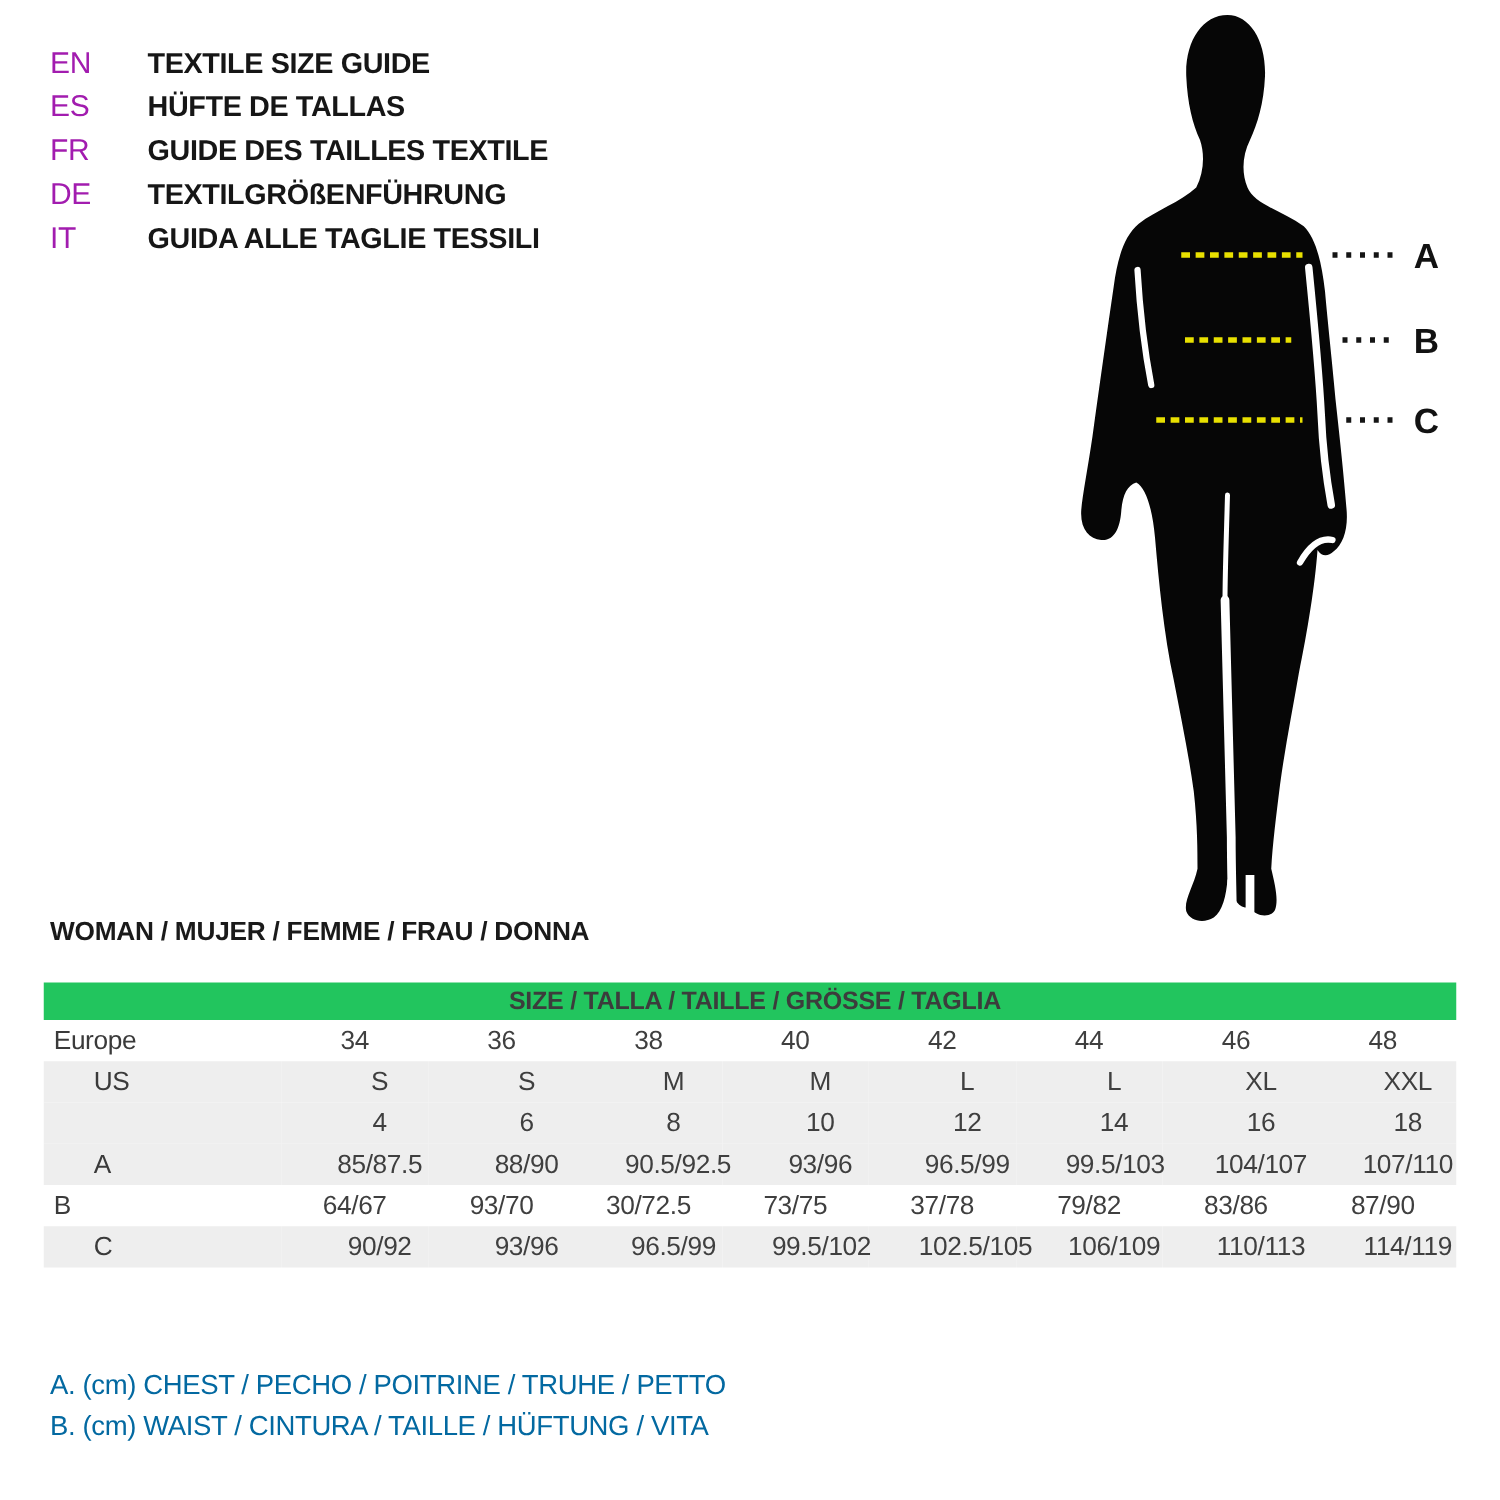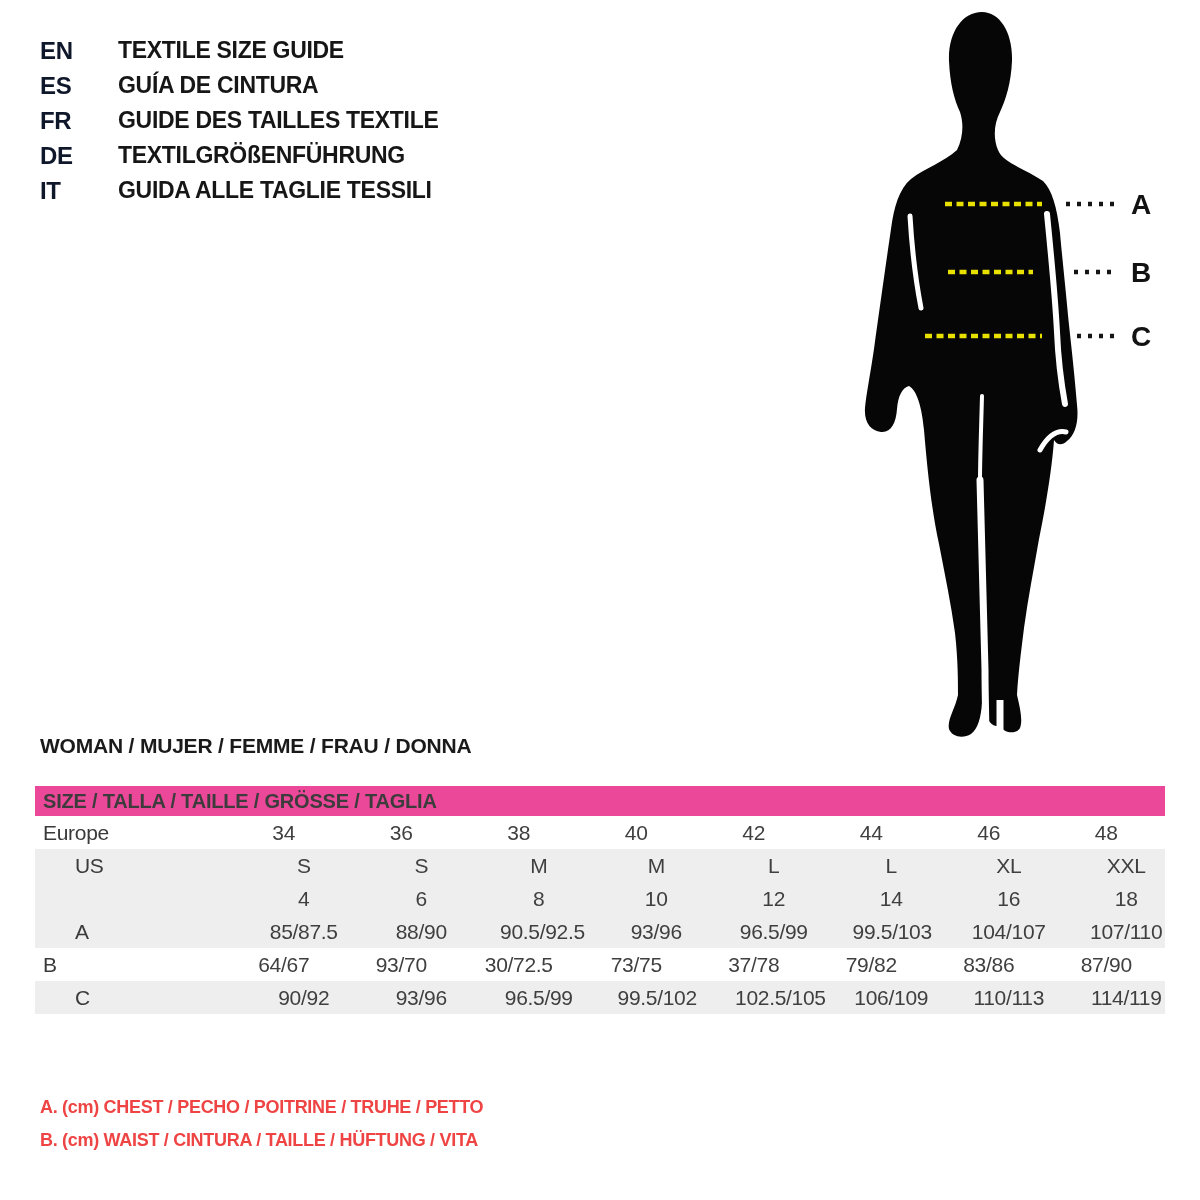--- a/index.html
+++ b/index.html
@@ -10,66 +10,66 @@
     width:1200px;height:1200px;
     background:#ffffff;
     font-family:"Liberation Sans","DejaVu Sans",sans-serif;
     color:#1c1c1c;
     overflow:hidden;
   }
 
   
   .lang-block{position:absolute;left:40px;top:33px;}
   .lang-row{display:flex;height:35px;align-items:center;}
-  .lang-code{width:78px;font-size:24px;font-weight:bold;letter-spacing:-0.3px;color:#0f172a;}
+  .lang-code{width:78px;font-size:24px;font-weight:normal;letter-spacing:-0.3px;color:#a21caf;}
   .lang-title{font-size:23px;font-weight:bold;letter-spacing:-0.3px;color:#161616;white-space:nowrap;}
 
   
   .figure{position:absolute;left:850px;top:0;width:350px;height:760px;}
   .marker-label{font-family:"Liberation Sans","DejaVu Sans",sans-serif;font-size:28px;font-weight:bold;fill:#121212;}
 
   
   .section-title{position:absolute;left:40px;top:734px;font-size:21px;font-weight:bold;letter-spacing:-0.2px;color:#1a1a1a;white-space:nowrap;}
 
   
   .size-table{
     position:absolute;left:35px;top:786px;width:1130px;
     border-collapse:collapse;table-layout:fixed;
   }
   .size-table col.label-col{width:190px;}
   .size-table th{
-    background:#ec4899;height:30px;
+    background:#22c55e;height:30px;
     font-size:20px;font-weight:bold;color:#3c3c3c;
-    text-align:left;padding:0 0 0 8px;letter-spacing:-0.2px;
+    text-align:center;padding:0 0 0 8px;letter-spacing:-0.2px;
   }
   .size-table td{
     height:33px;font-size:21px;color:#3f3f3f;
     text-align:center;padding:0;vertical-align:middle;
     letter-spacing:-0.3px;
   }
   .size-table td.row-label{text-align:left;padding-left:8px;color:#3a3a3a;}
   .size-table tr.shaded td{background:#eeeeee;padding-left:40px;}
 
   
   .legend{position:absolute;left:40px;top:1091px;}
-  .legend-line{font-size:18px;font-weight:bold;letter-spacing:-0.3px;color:#ef4444;line-height:33px;white-space:nowrap;}
+  .legend-line{font-size:22px;font-weight:normal;letter-spacing:-0.3px;color:#0369a1;line-height:33px;white-space:nowrap;}
 </style>
 </head>
 <body>
 
 <div class="canvas">
 
   <div class="lang-block">
     <div class="lang-row">
       <span class="lang-code">EN</span>
       <span class="lang-title">TEXTILE SIZE GUIDE</span>
     </div>
     <div class="lang-row">
       <span class="lang-code">ES</span>
-      <span class="lang-title">GUÍA DE CINTURA</span>
+      <span class="lang-title">HÜFTE DE TALLAS</span>
     </div>
     <div class="lang-row">
       <span class="lang-code">FR</span>
       <span class="lang-title">GUIDE DES TAILLES TEXTILE</span>
     </div>
     <div class="lang-row">
       <span class="lang-code">DE</span>
       <span class="lang-title">TEXTILGRÖßENFÜHRUNG</span>
     </div>
     <div class="lang-row">

